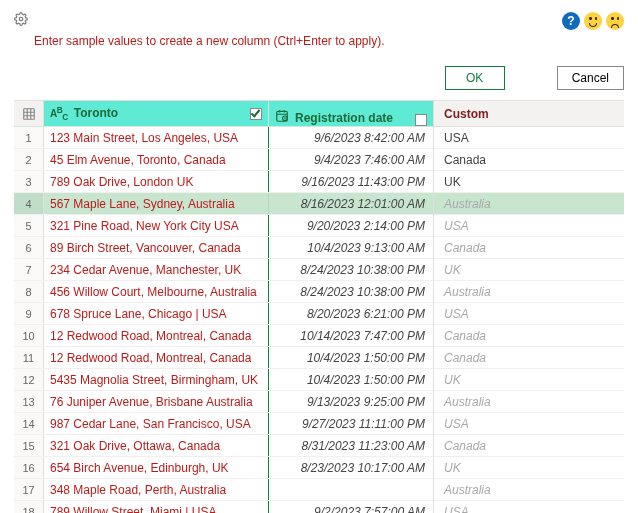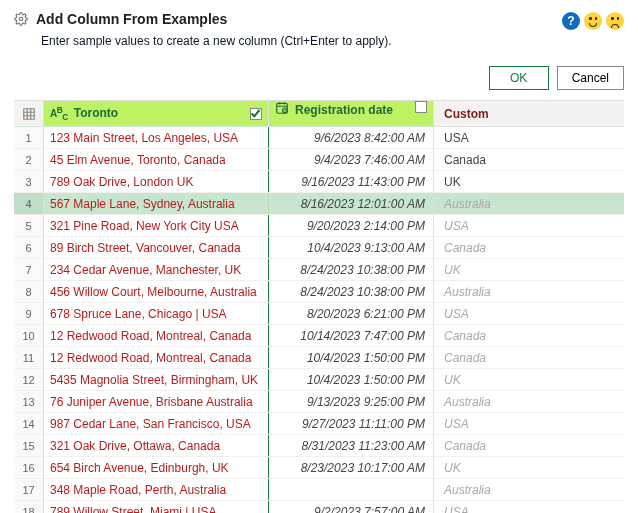--- a/index.html
+++ b/index.html
@@ -22,22 +22,22 @@
   }
   .header-left { display: flex; align-items: flex-start; gap: 8px; }
   .title {
     font-size: 14px;
     font-weight: 600;
     color: #222;
     margin-top: -1px;
   }
   .subtitle {
     font-size: 12px;
-    color: #0f172a;
-    margin: 4px 0 18px 27px;
+    color: #b91c1c;
+    margin: 4px 0 18px 20px;
   }
   .header-icons { display: flex; gap: 4px; align-items: center; }
   .face {
     width: 18px; height: 18px; border-radius: 50%;
     background: #ffd23f;
     display: flex; align-items: center; justify-content: center;
     position: relative;
   }
   .face::before, .face::after { content: none; }
   .eye { width: 2.5px; height: 2.5px; background:#3a2a00; border-radius:50%; position:absolute; top:5px; }
@@ -47,40 +47,40 @@
   .help-circle {
     width:18px; height:18px; border-radius:50%;
     background:#0f6cbd; color:#fff; font-weight:700;
     display:flex; align-items:center; justify-content:center;
     font-size:12px;
   }
   .btn-row { display:flex; justify-content:flex-end; gap:8px; margin-bottom:10px;}
   .btn {
     min-width:60px; padding:4px 14px;
     border:1px solid #8a8886; background:#fff;
-    font-size:12px; cursor:pointer;
+    font-size:12px; cursor:pointer;margin-left:44px;
   }
   .btn.primary { border-color:#107c41; color:#107c41; }
   .grid-wrap { display:flex; border-top:1px solid #e1dfdd; }
   .left-grid { flex:0 0 420px; border-right:1px solid #e1dfdd; }
   .right-grid { flex:1 1 auto; }
-  .col-headers { display:flex; height:26px; background:#bef264; border-bottom:1px solid #d5e8dc; font-size:12px;}
+  .col-headers { display:flex; height:26px; background:#5eead4; border-bottom:1px solid #d5e8dc; font-size:12px;}
   .left-grid .col-headers { }
   .rownum-head {
     flex:0 0 30px; background:#f3f2f1; border-right:1px solid #e1dfdd;
     display:flex; align-items:center; justify-content:center;
   }
   .addr-head {
     flex:0 0 225px; display:flex; align-items:center; justify-content:space-between;
     padding:0 6px; border-right:1px solid #d5e8dc; color:#1e6b3a; font-weight:600;
   }
   .addr-head .lead { display:flex; align-items:center; gap:6px; }
   .abc { font-size:10px; color:#1e6b3a; font-weight:700; letter-spacing:-0.5px;}
   .date-head {
-    flex:1 1 auto; display:flex; align-items:flex-start; justify-content:space-between;
+    flex:1 1 auto; display:flex; align-items:flex-end; justify-content:space-between;
     padding:0 6px; color:#1e6b3a; font-weight:600;
   }
   .date-head .lead { display:flex; align-items:center; gap:6px; }
   .chk { width:12px; height:12px; border:1px solid #8a8886; background:#fff; position:relative;}
   .chk.checked::after{ content:""; position:absolute; left:1.5px; top:-1px; width:3px; height:7px; border:solid #1e6b3a; border-width:0 2px 2px 0; transform:rotate(40deg);}
   .custom-head {
     height:26px; display:flex; align-items:center;
     padding:0 10px; background:#f3f2f1; border-bottom:1px solid #e1dfdd;
     font-weight:600; color:#7f1d1d;
   }
@@ -117,23 +117,20 @@
 <div class="dialog">
 
   <div class="header-row">
     <div class="header-left">
       <span>
         <svg class="gear-svg" viewBox="0 0 24 24" fill="none" stroke="#777" stroke-width="2">
           <circle cx="12" cy="12" r="3"></circle>
           <path d="M19.4 15a1.7 1.7 0 0 0 .34 1.87l.06.06a2 2 0 1 1-2.83 2.83l-.06-.06a1.7 1.7 0 0 0-1.87-.34 1.7 1.7 0 0 0-1 1.56V21a2 2 0 1 1-4 0v-.09a1.7 1.7 0 0 0-1.11-1.56 1.7 1.7 0 0 0-1.87.34l-.06.06a2 2 0 1 1-2.83-2.83l.06-.06a1.7 1.7 0 0 0 .34-1.87 1.7 1.7 0 0 0-1.56-1H3a2 2 0 1 1 0-4h.09a1.7 1.7 0 0 0 1.56-1.11 1.7 1.7 0 0 0-.34-1.87l-.06-.06a2 2 0 1 1 2.83-2.83l.06.06a1.7 1.7 0 0 0 1.87.34H9a1.7 1.7 0 0 0 1-1.56V3a2 2 0 1 1 4 0v.09a1.7 1.7 0 0 0 1 1.56 1.7 1.7 0 0 0 1.87-.34l.06-.06a2 2 0 1 1 2.83 2.83l-.06.06a1.7 1.7 0 0 0-.34 1.87V9a1.7 1.7 0 0 0 1.56 1H21a2 2 0 1 1 0 4h-.09a1.7 1.7 0 0 0-1.56 1z"></path>
         </svg>
       </span>
-      <div>
-        <div class="title">Add Column From Examples</div>
-      </div>
     </div>
     <div class="header-icons">
       <span class="help-circle">?</span>
       <span class="face">
         <span class="eye l"></span>
           <span class="eye r"></span>
           <span class="mouth-smile"></span>
       </span>
       <span class="face">
         <span class="eye l"></span>

